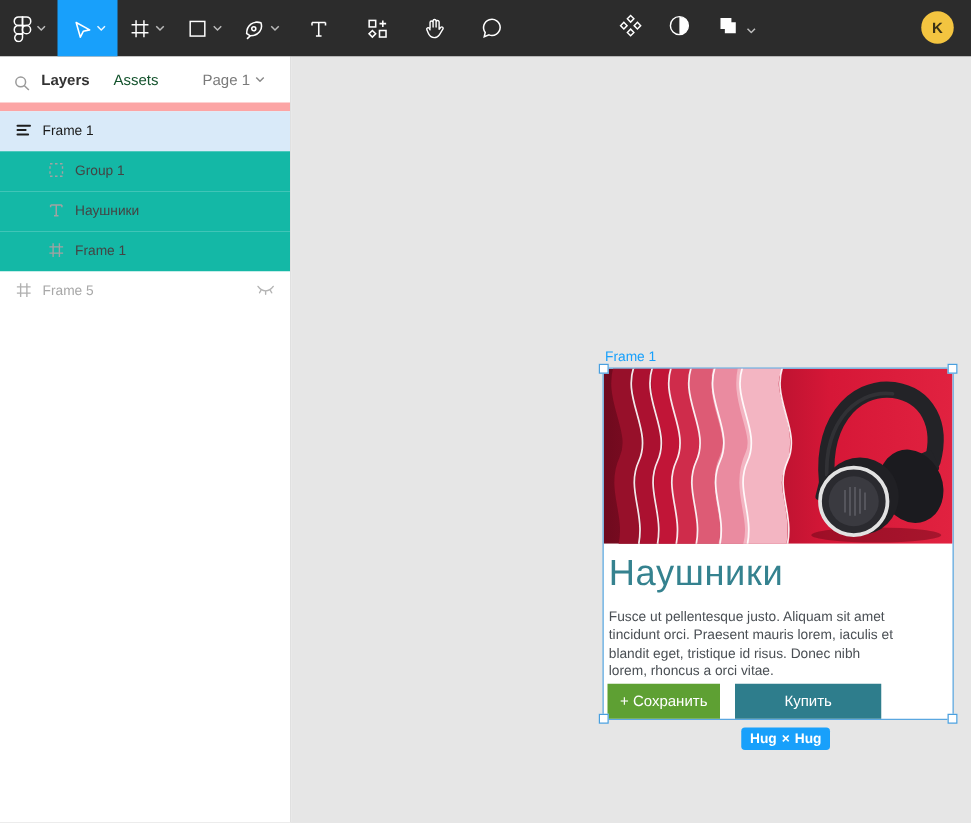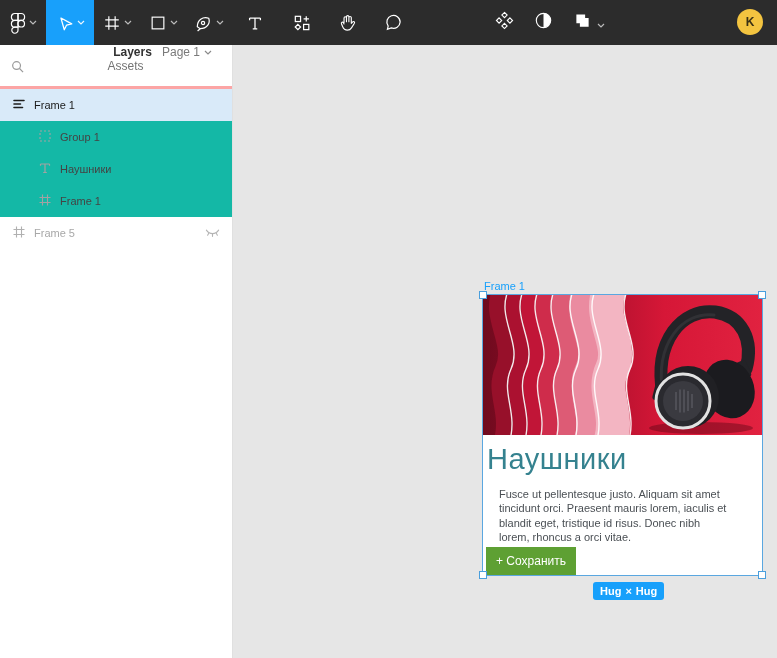--- a/index.html
+++ b/index.html
@@ -10,43 +10,43 @@
   .toolbar { position:absolute; top:0; left:0; width:777px; height:45px; background:#2c2c2c; display:flex; align-items:stretch; z-index:30; }
   .tool-btn { width:46px; height:45px; display:flex; align-items:center; justify-content:center; gap:3px; cursor:default; }
   .tool-btn.active { background:#18a0fb; }
   .tool-btn svg { display:block; }
   .tb-right { position:absolute; left:494px; top:0; height:45px; display:flex; align-items:center; gap:18px; }
   .tb-right .rt-btn { display:flex; align-items:center; gap:4px; }
   .avatar { position:absolute; right:14px; top:9px; width:26px; height:26px; border-radius:50%; background:#f3c440; color:#3a3115; font-size:12px; font-weight:bold; display:flex; align-items:center; justify-content:center; }
 
   
   .sidebar { position:absolute; top:45px; left:0; width:233px; height:613px; background:#ffffff; border-right:1px solid #e0e0e0; z-index:20; }
-  .sb-header { height:44px; display:flex; align-items:center; font-size:12px; position:relative; border-bottom:3px solid #fca5a5;flex-direction:column; }
+  .sb-header { height:44px; display:flex; align-items:center; font-size:12px; position:relative; border-bottom:7px solid #fca5a5; }
   .sb-search { position:absolute; left:11px; top:15px; }
   .sb-tab { margin-left:0; cursor:default; }
   .sb-tab.tab-layers { margin-left:33px; color:#333; font-weight:600; }
-  .sb-tab.tab-assets { margin-left:19px; color:#737373; }
+  .sb-tab.tab-assets { margin-left:19px; color:#14532d; }
   .sb-page { position:absolute; right:20px; display:flex; align-items:center; gap:4px; color:#7a7a7a; font-size:12px; }
 
   .layer-list { padding-top:0; }
   .layer-row { height:32px; display:flex; align-items:center; gap:8px; padding-left:12px; font-size:11px; color:#444; position:relative; }
   .layer-row.child { padding-left:38px; background:#14b8a6; }
   .layer-row.selected { background:#d9eaf9; color:#1b1b1b; }
   .layer-row.hidden-layer { color:#a8a8a8; }
   .layer-row .eye { margin-left:auto; margin-right:12px; }
 
   
   .canvas { position:absolute; top:45px; left:233px; width:544px; height:613px; background:#e6e6e6; overflow:hidden; }
 
   .frame-label { position:absolute; left:251px; top:235px; font-size:11px; color:#18a0fb; }
 
   .design-frame { position:absolute; left:250px; top:250px; width:279px; height:280px; background:#ffffff; box-shadow:0 0 0 1px #5aa7e0; }
   .card-image { width:279px; height:140px; display:block; }
   .card-title { position:absolute; left:4px; top:148px; font-size:29px; color:#35828f; letter-spacing:0.5px; }
-  .card-body { position:absolute; left:16px; top:192px; width:234px; font-size:11px; line-height:1.3; color:#4a4f54; }
+  .card-body { position:absolute; left:4px; top:192px; width:234px; font-size:11px; line-height:1.3; color:#4a4f54; }
   .card-buttons { position:absolute; left:3px; bottom:0; display:flex; gap:12px; }
   .card-btn { height:28px; display:flex; align-items:center; justify-content:center; color:#fff; font-size:12px; }
   .btn-save { width:90px; background:#5ea033; }
   .btn-buy { width:117px; background:#2e7d8c; }
 
   .sel-handle { position:absolute; width:8px; height:8px; background:#fff; border:1px solid #4a9fdd; z-index:5; }
   .h-tl { left:246px; top:246px; } .h-tr { left:525px; top:246px; }
   .h-bl { left:246px; top:526px; } .h-br { left:525px; top:526px; }
 
   .hug-badge { position:absolute; left:360px; top:537px; height:18px; padding:4px 7px; background:#18a0fb; border-radius:3px; color:#fff; font-size:11px; font-weight:bold; display:flex; align-items:center; gap:4px; }
@@ -321,20 +321,21 @@
           <path d="M193 97 V115 M197 94.5 V117.5 M201 94.5 V117.5 M205 96 V116 M209 99 V113" stroke="#55555c" stroke-width="1.6"></path>
         </g>
       </svg>
     </div>
 
     <div class="card-title">Наушники</div>
     <div class="card-body">Fusce ut pellentesque justo. Aliquam sit amet tincidunt orci. Praesent mauris lorem, iaculis et blandit eget, tristique id risus. Donec nibh lorem, rhoncus a orci vitae.</div>
 
     <div class="card-buttons">
       <div class="card-btn btn-save">+ Сохранить</div>
+      <div class="card-btn btn-buy">Купить</div>
     </div>
   </div>
 
   <div class="sel-handle h-tl"></div>
   <div class="sel-handle h-tr"></div>
   <div class="sel-handle h-bl"></div>
   <div class="sel-handle h-br"></div>
 
   <div class="hug-badge">
     <span>Hug</span>

